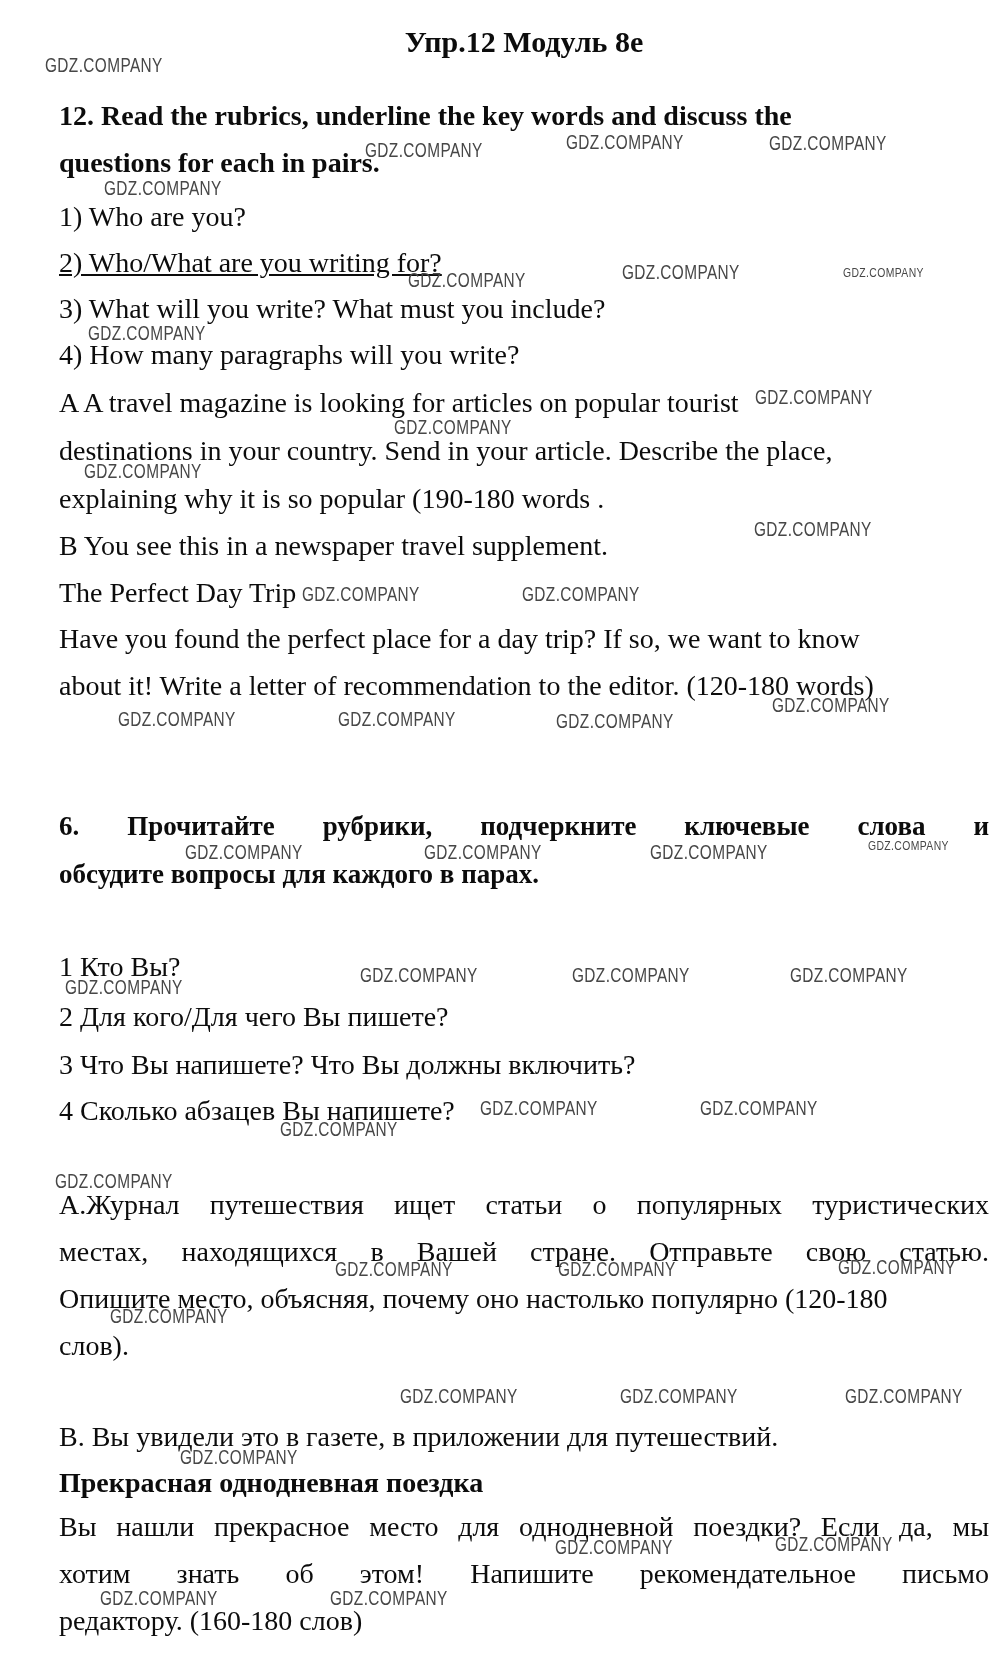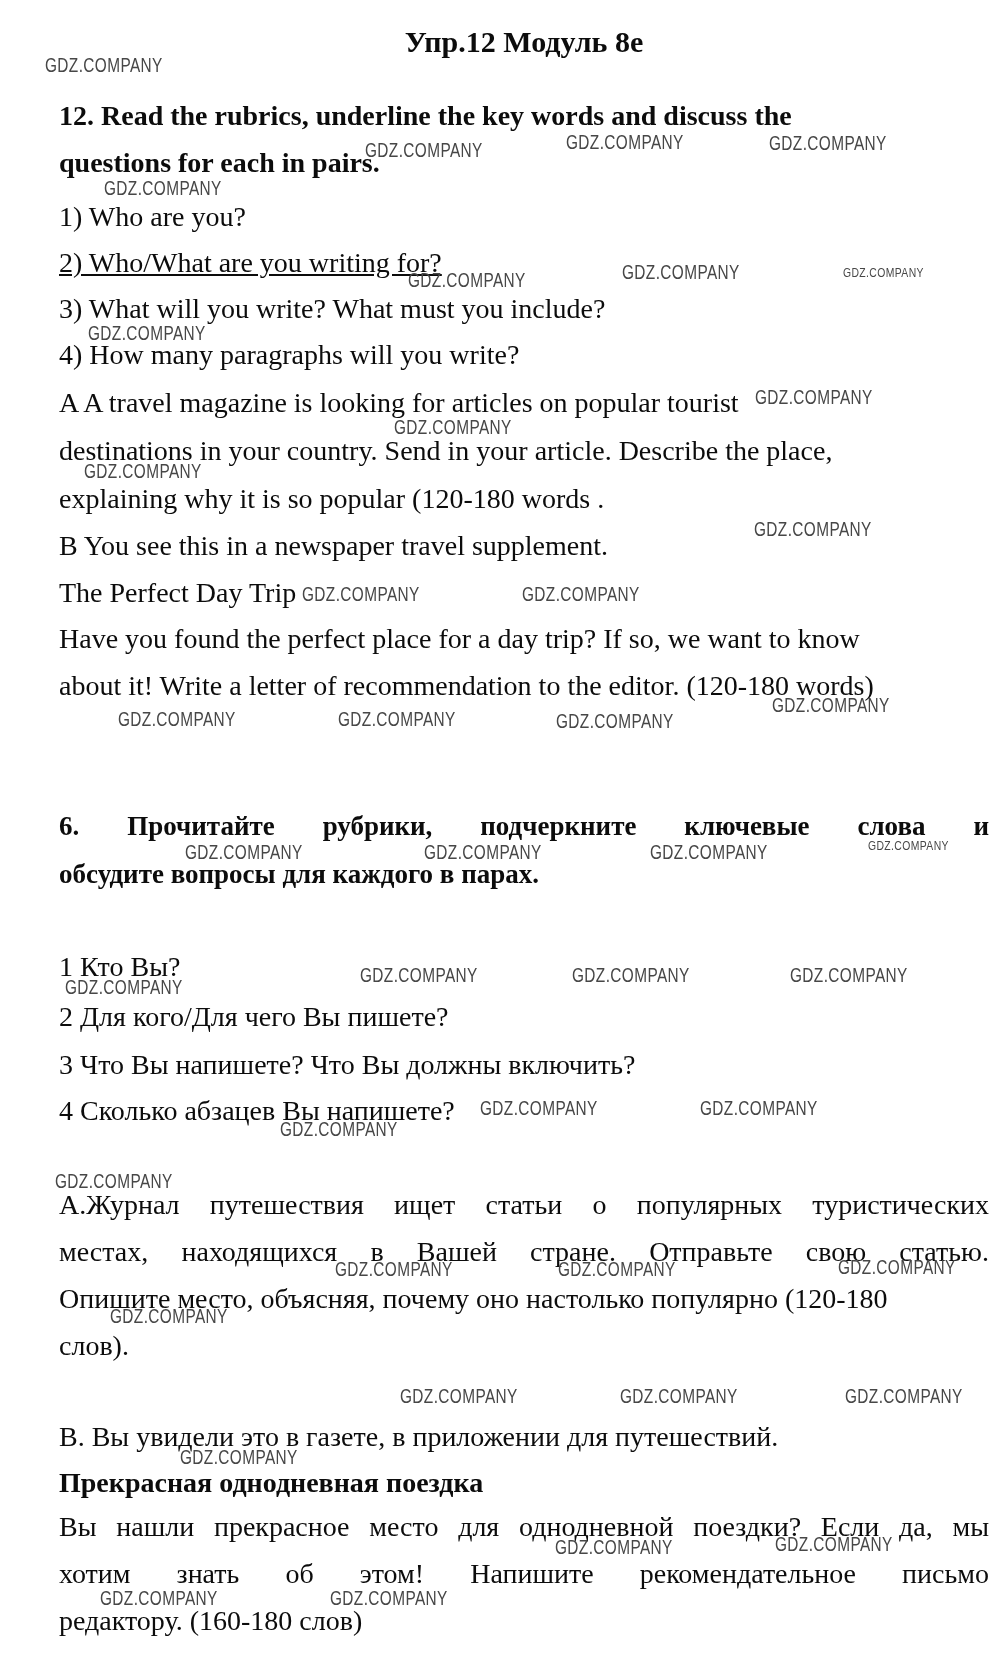--- a/index.html
+++ b/index.html
@@ -46,21 +46,21 @@
     </div>
     <div>
       <div class="line bold" style="top: 99px; left: 35px;">12. Read the rubrics, underline the key words and discuss the</div>
       <div class="line bold" style="top: 146px; left: 35px;">questions for each in pairs.</div>
       <div class="line" style="top: 200px; left: 35px;">1) Who are you?</div>
       <div class="line" style="top: 246px; left: 35px; text-decoration: underline;">2) Who/What are you writing for?</div>
       <div class="line" style="top: 292px; left: 35px;">3) What will you write? What must you include?</div>
       <div class="line" style="top: 338px; left: 35px;">4) How many paragraphs will you write?</div>
       <div class="line" style="top: 386px; left: 35px;">A A travel magazine is looking for articles on popular tourist</div>
       <div class="line" style="top: 434px; left: 35px;">destinations in your country. Send in your article. Describe the place,</div>
-      <div class="line" style="top: 482px; left: 35px;">explaining why it is so popular (120-180 words .</div>
+      <div class="line" style="top: 482px; left: 35px;">explaining why it is so popular (190-180 words .</div>
       <div class="line" style="top: 529px; left: 35px;">B You see this in a newspaper travel supplement.</div>
       <div class="line" style="top: 576px; left: 35px;">The Perfect Day Trip</div>
       <div class="line" style="top: 622px; left: 35px;">Have you found the perfect place for a day trip? If so, we want to know</div>
       <div class="line" style="top: 669px; left: 35px;">about it! Write a letter of recommendation to the editor. (120-180 words)</div>
     </div>
     <div>
       <div class="line bold justify" style="top: 810px; left: 35px; width: 930px; font-size: 27px;">6. Прочитайте рубрики, подчеркните ключевые слова и</div>
       <div class="line bold" style="top: 858px; left: 35px; font-size: 27px;">обсудите вопросы для каждого в парах.</div>
       <div class="line" style="top: 950px; left: 35px;">1 Кто Вы?</div>
       <div class="line" style="top: 1000px; left: 35px;">2 Для кого/Для чего Вы пишете?</div>

